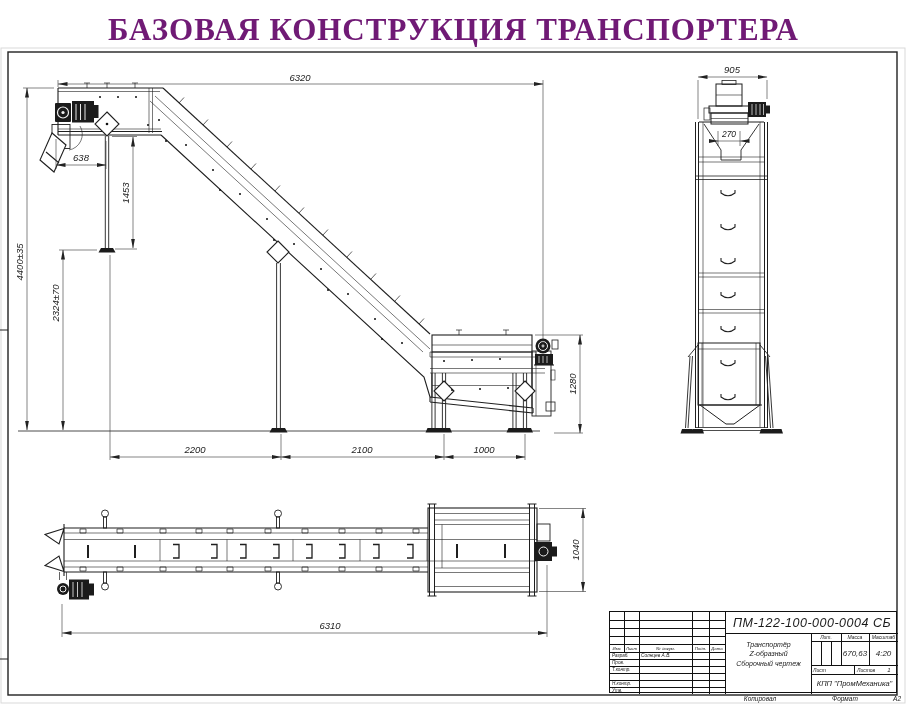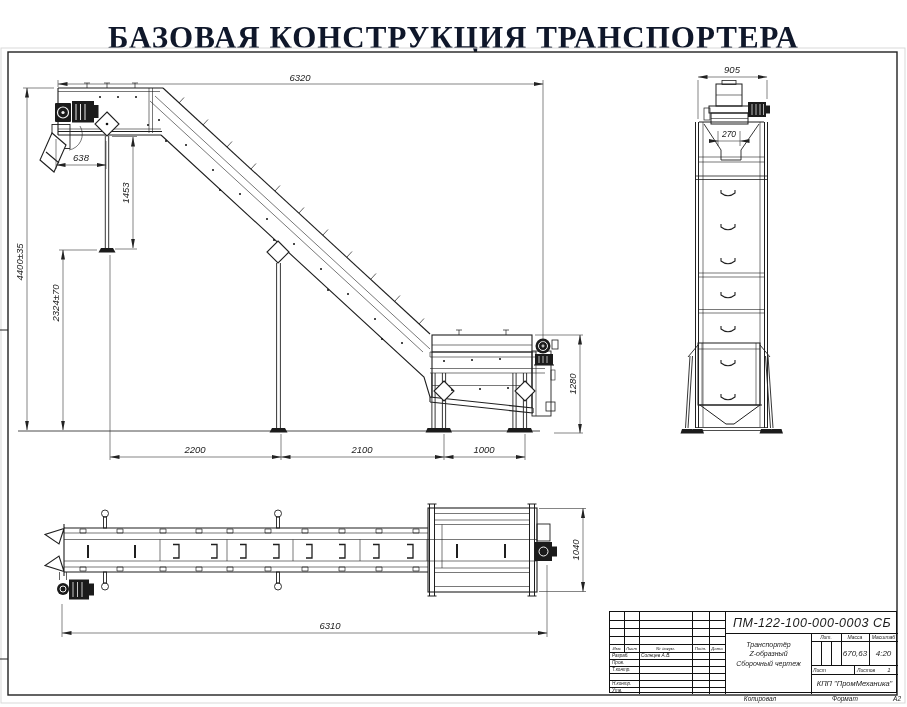--- a/index.html
+++ b/index.html
@@ -1,18 +1,18 @@
 <!DOCTYPE html>
 <html><head>
 <meta charset="utf-8">
 <style>
   html,body{margin:0;padding:0;background:#ffffff;}
   body{width:907px;height:707px;position:relative;font-family:"Liberation Sans",sans-serif;overflow:hidden;}
-  .page-title{position:absolute;left:0;right:0;top:4px;margin:16px;text-align:center;
-    font-family:"Liberation Serif",serif;font-weight:bold;font-size:31px;letter-spacing:1px;color:#0f172a;}
+  .page-title{position:absolute;left:0;right:0;top:4px;margin:8px;text-align:center;
+    font-family:"Liberation Serif",serif;font-weight:bold;font-size:31px;letter-spacing:1px;color:#701a75;}
   svg text.dim{font-family:"Liberation Sans",sans-serif;font-style:italic;font-size:9.5px;fill:#222;}
   svg text.dim-sm{font-family:"Liberation Sans",sans-serif;font-style:italic;font-size:8.5px;fill:#222;}
   
   .tblock{position:absolute;left:609px;top:611px;width:288px;height:82px;border:1.4px solid #111;box-sizing:border-box;background:#fff;}
   .tl{position:absolute;background:#111;}
   .tc{position:absolute;display:flex;align-items:center;justify-content:center;
       font-style:italic;color:#1a1a1a;white-space:nowrap;overflow:hidden;}
   .tc.left{justify-content:flex-start;padding-left:2px;}
   .footnote{position:absolute;font-style:italic;font-size:6.5px;color:#1a1a1a;display:flex;align-items:center;}
 </style>
@@ -262,21 +262,21 @@
   <div class="tl" style="left:0;top:47px;width:115px;height:1px;"></div>
   <div class="tl" style="left:0;top:54px;width:115px;height:1px;"></div>
   <div class="tl" style="left:0;top:61px;width:115px;height:1px;"></div>
   <div class="tl" style="left:0;top:68px;width:115px;height:1px;"></div>
   <div class="tl" style="left:0;top:75px;width:115px;height:1px;"></div>
   <div class="tl" style="left:115px;top:21px;width:173px;height:1.4px;"></div>
   <div class="tl" style="left:201px;top:29px;width:87px;height:1px;"></div>
   <div class="tl" style="left:201px;top:53px;width:87px;height:1.4px;"></div>
   <div class="tl" style="left:201px;top:62px;width:87px;height:1px;"></div>
 
-  <div class="tc" style="left:116px;top:0;width:172px;height:21px;font-size:12.5px;letter-spacing:0.5px;">ПМ-122-100-000-0003 СБ</div>
+  <div class="tc" style="left:116px;top:0;width:172px;height:21px;font-size:12.5px;letter-spacing:0.5px;">ПМ-122-100-000-0004 СБ</div>
   <div class="tc" style="left:116px;top:23px;width:85px;height:38px;flex-direction:column;font-size:7px;line-height:1.3;">
     <span>Транспортёр</span>
     <span>Z-образный</span>
     <span>Сборочный чертеж</span>
   </div>
   <div class="tc" style="left:201px;top:21px;width:30px;height:8px;font-size:5px;">Лит.</div>
   <div class="tc" style="left:231px;top:21px;width:28px;height:8px;font-size:5px;">Масса</div>
   <div class="tc" style="left:259px;top:21px;width:29px;height:8px;font-size:5px;">Масштаб</div>
   <div class="tc" style="left:231px;top:29px;width:28px;height:24px;font-size:8px;">670,63</div>
   <div class="tc" style="left:259px;top:29px;width:29px;height:24px;font-size:8px;">4:20</div>

